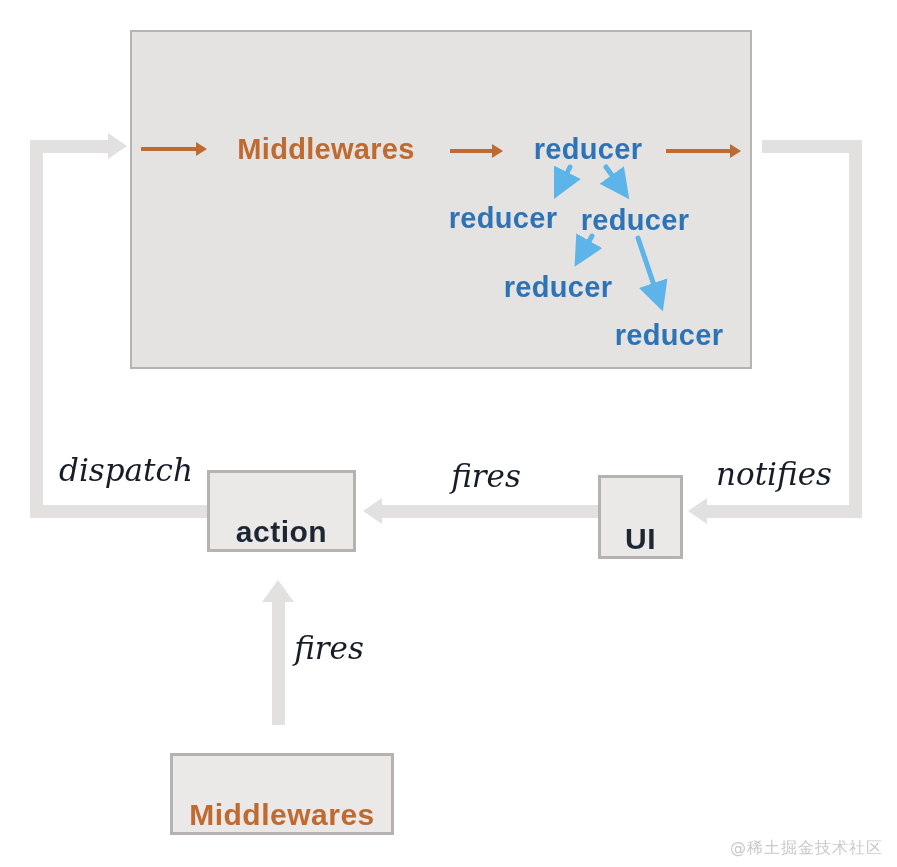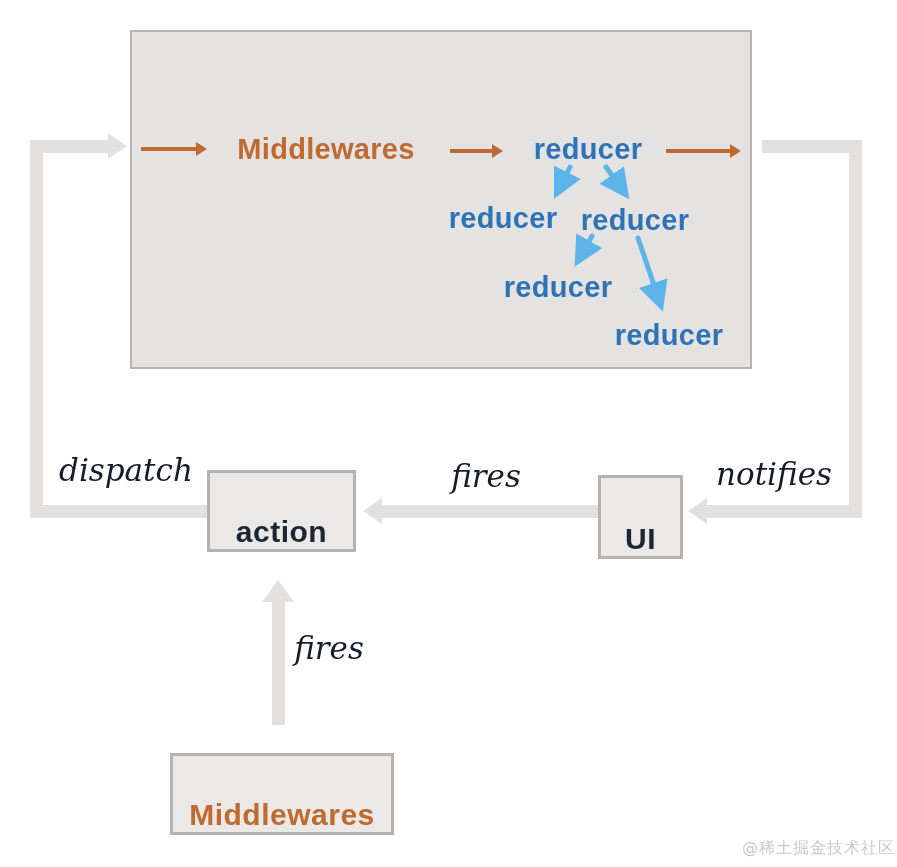--- a/index.html
+++ b/index.html
@@ -56,21 +56,21 @@
   }
   .dbox .dbox-label{font-size:30px;font-weight:700;letter-spacing:.5px;}
   
   .script-label{
     position:absolute;transform:translateX(-50%);white-space:nowrap;
     font-family:"DejaVu Serif",serif;font-style:italic;font-weight:400;
     font-size:31px;color:#161d28;
   }
   .blue-arrows{position:absolute;left:0;top:0;pointer-events:none;}
   .watermark{
-    position:absolute;right:2px;top:838px;font-size:16px;color:var(--watermark);
+    position:absolute;right:14px;top:838px;font-size:16px;color:var(--watermark);
     font-family:"DejaVu Sans",sans-serif;letter-spacing:1px;
   }
 </style>
 </head>
 <body>
 
 <div class="canvas">
 
   <div class="store-box"></div>
 

